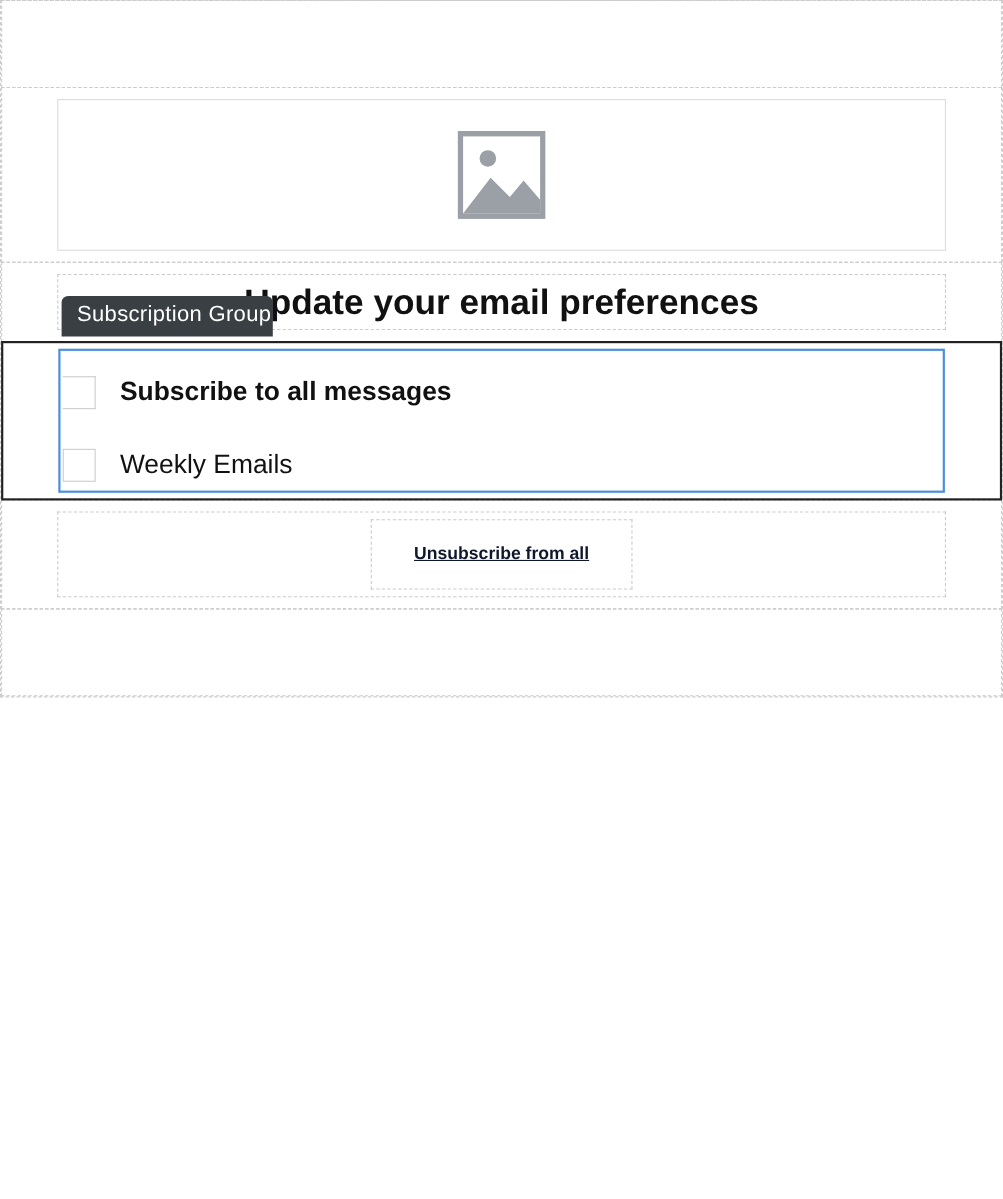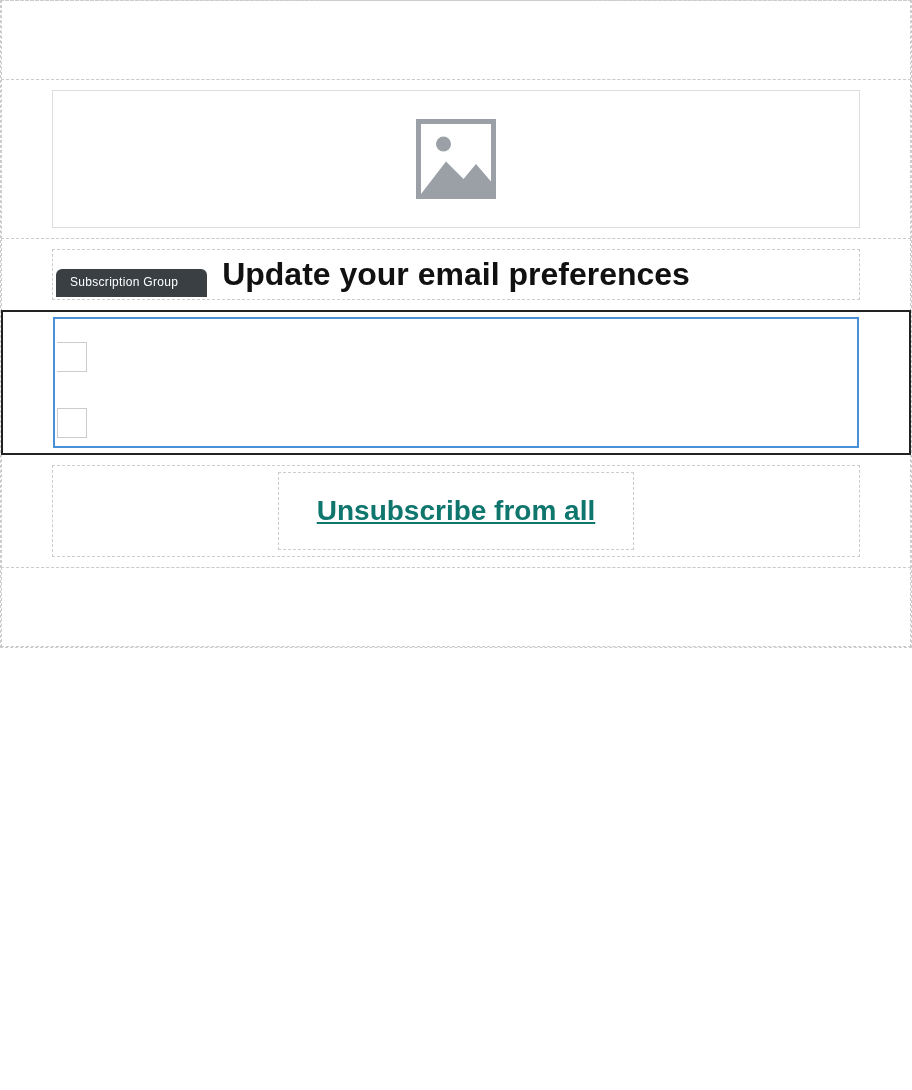--- a/index.html
+++ b/index.html
@@ -63,23 +63,23 @@
     position: relative;
     border: 2px solid #222;
     margin-top: -1px;
   }
   .subgroup-label {
     position: absolute;
     top: -43px;
     left: 53px;
     background: #3a3f44;
     color: #fff;
-    padding: 6px 29px 8px 14px;
+    padding: 6px 1px 8px 14px;
     border-radius: 6px 6px 0 0;
-    font-size: 12px;
+    font-size: 20px;
     letter-spacing: 0.3px;
   }
   .subgroup-inner {
     margin: 5px 50px;
     border: 2px solid #4a90d9;
     background: #fff;
     padding: 5px 0 0 0;
   }
   .sub-item {
     display: flex;
@@ -130,22 +130,22 @@
     border: 1px dashed #ccc;
     padding: 6px 10px;
     display: flex;
     justify-content: center;
   }
   .unsub-inner2 {
     border: 1px dashed #ccc;
     padding: 22px 38px;
   }
   .unsub-link {
-    color: #0f766e;
-    font-size: 28px;
+    color: #0f172a;
+    font-size: 16px;
     font-weight: 700;
     text-decoration: underline;
     cursor: pointer;
   }
 </style>
 </head>
 <body>
 
 <div class="page">
 
@@ -166,26 +166,28 @@
       <h1>Update your email preferences</h1>
     </div>
   </div>
 
   <div class="subgroup-wrap">
     <div class="subgroup-label">Subscription Group</div>
     <div class="subgroup-inner">
 
       <div class="sub-item bold">
         <div class="cbwrap full"></div>
+        <span class="lbl">Subscribe to all messages</span>
       </div>
 
 
 
       <div class="sub-item">
         <div class="cbwrap"></div>
+        <span class="lbl">Weekly Emails</span>
       </div>
 
     </div>
   </div>
 
 
   <div class="row unsub-row">
     <div class="inner">
       <div class="unsub-inner2">
         <a class="unsub-link">Unsubscribe from all</a>

